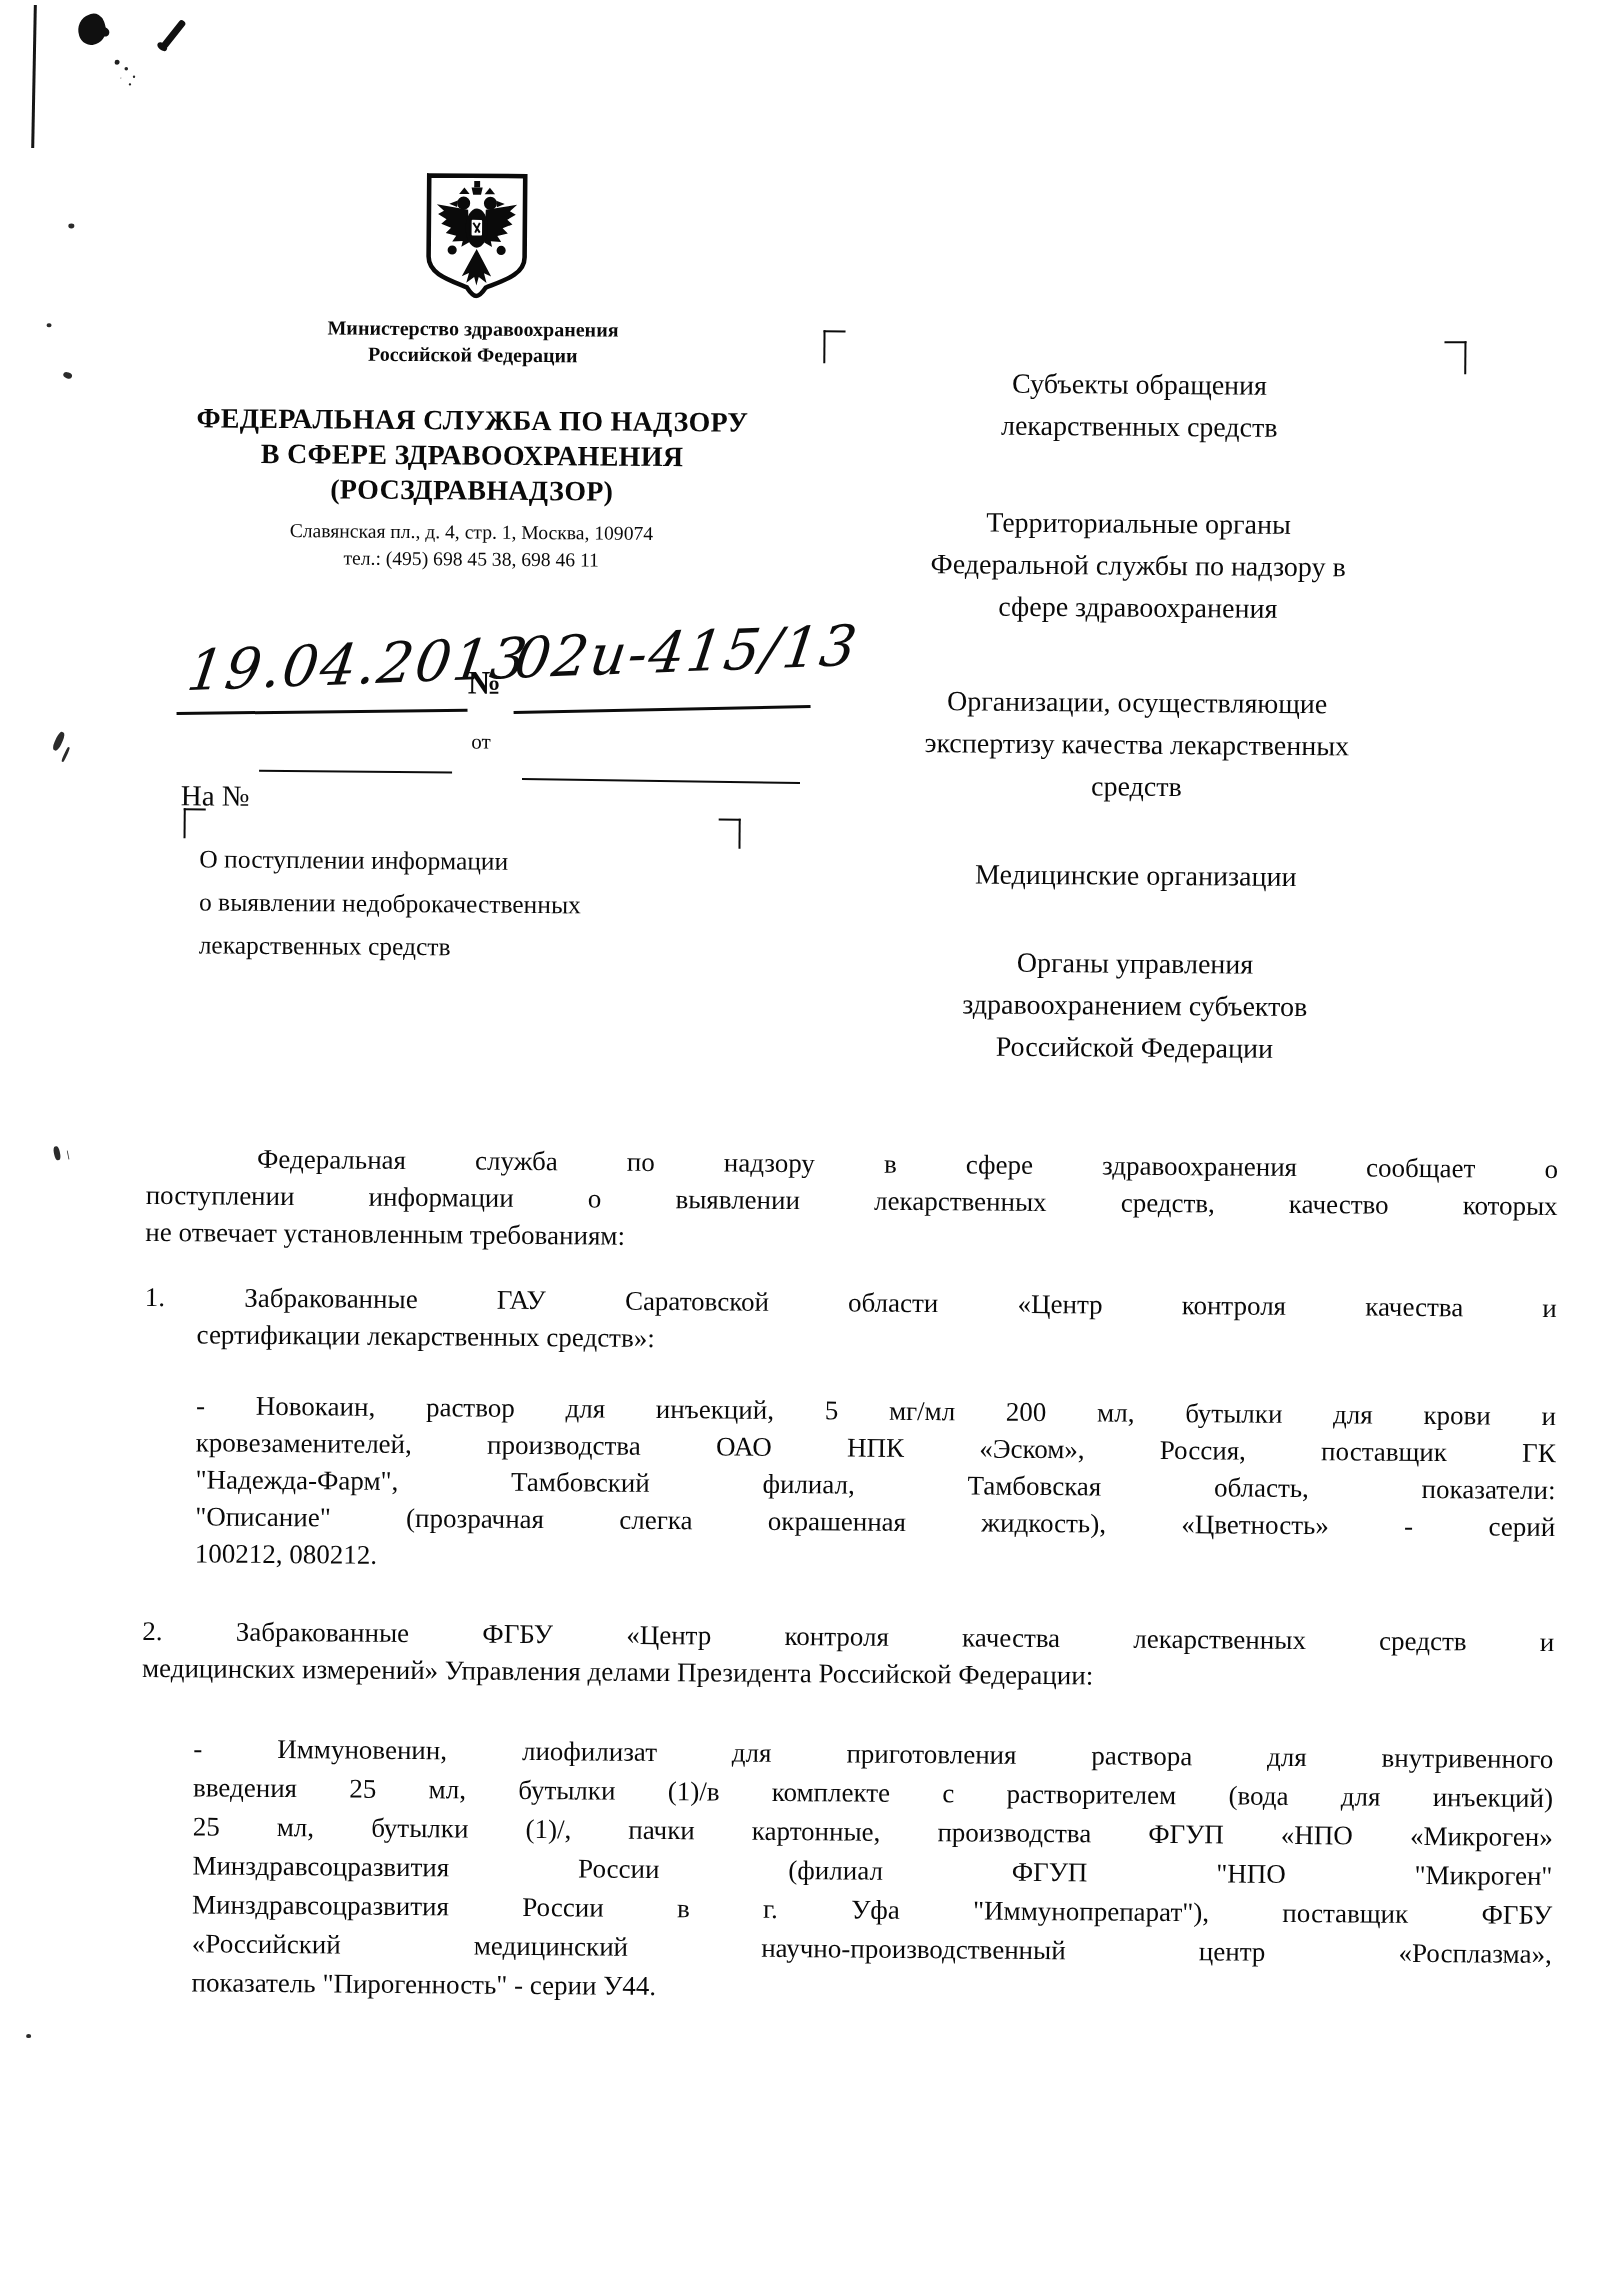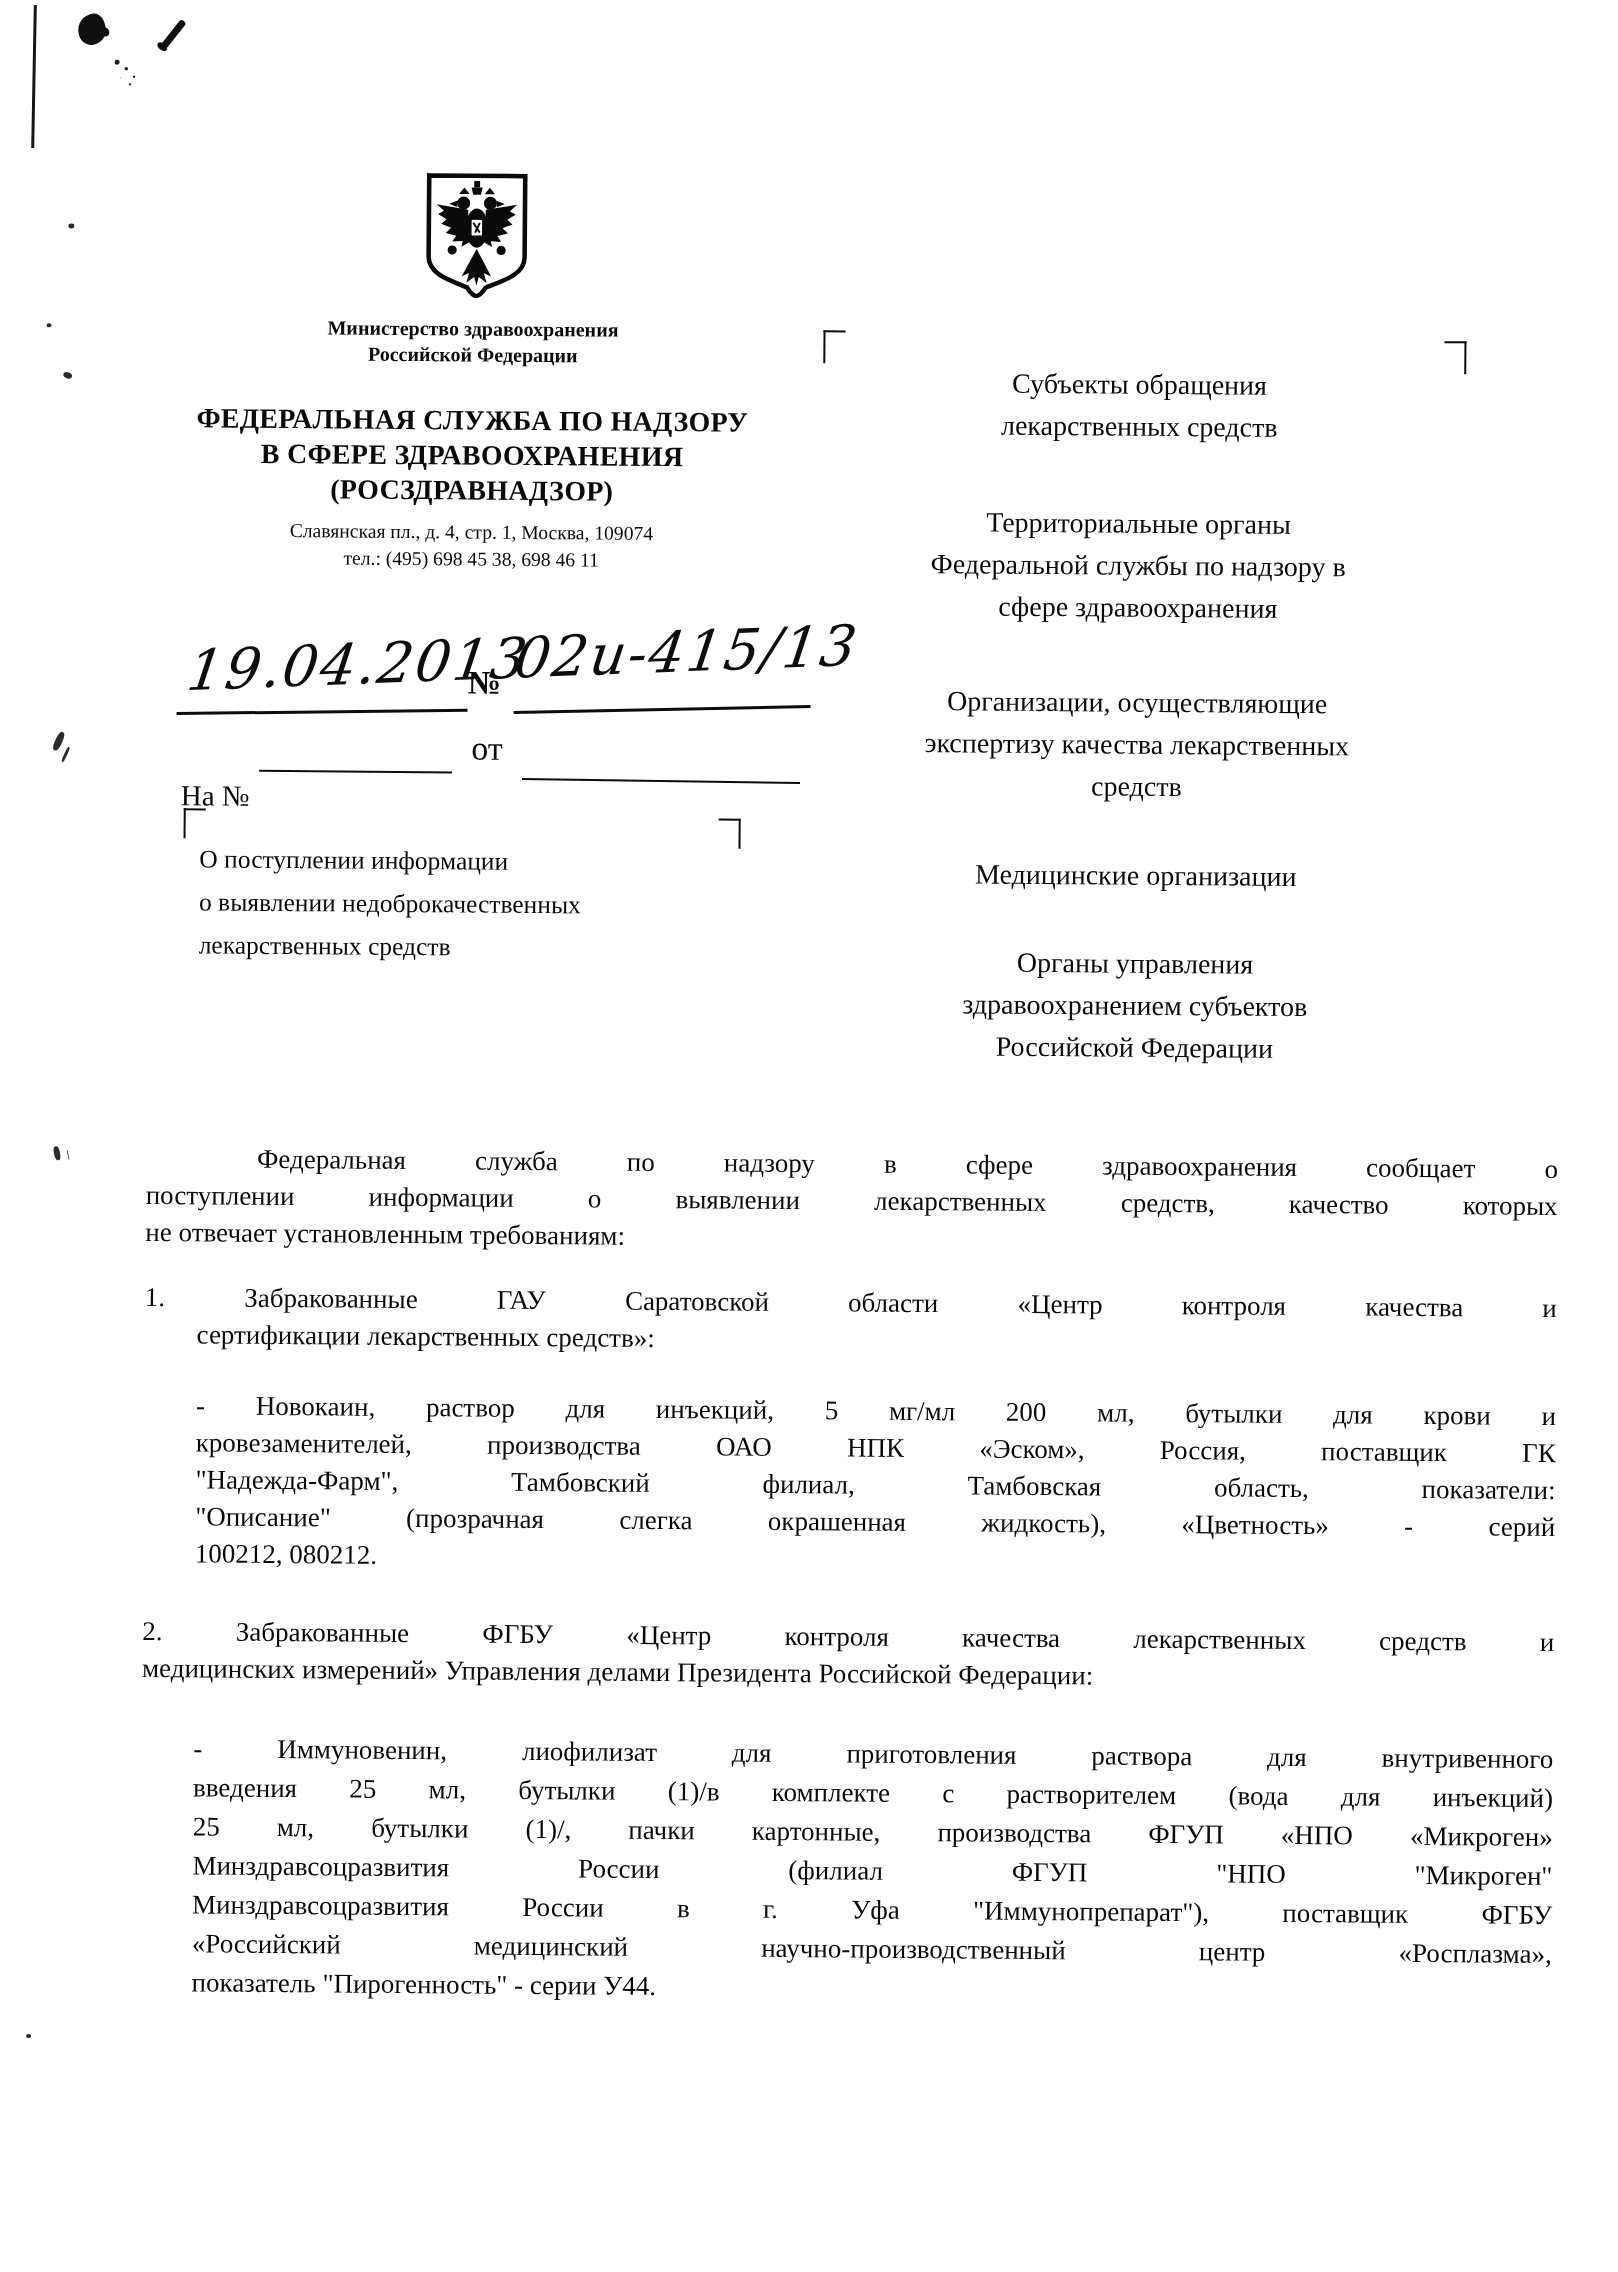--- a/index.html
+++ b/index.html
@@ -38,21 +38,21 @@
   .hw{position:absolute;font-family:"DejaVu Serif","Liberation Serif",serif;font-style:italic;
       transform:rotate(-2.6deg) skewX(-10deg);letter-spacing:2px;color:#0d0d0d;}
   .hw-date{left:188px;top:635px;font-size:56px;}
   .hw-number{left:515px;top:620px;font-size:56px;}
   .no-sign{position:absolute;left:468px;top:667px;font-size:33px;font-weight:bold;}
   .uline{position:absolute;height:2.6px;background:#0c0c0c;}
   .u-date{left:177px;top:714px;width:291px;transform:rotate(-1.1deg);}
   .u-num{left:514px;top:709px;width:297px;transform:rotate(-1.6deg);}
   .reply-no{position:absolute;left:182px;top:752px;font-size:29px;margin-top:32px;}
   .u-r1{left:260px;top:774px;width:193px;height:2px;}
-  .reply-from{position:absolute;left:472px;top:732px;font-size:34px;}
+  .reply-from{position:absolute;left:472px;top:732px;font-size:21px;}
   .u-r2{left:523px;top:781px;width:278px;height:2px;transform:rotate(0.4deg);}
 
   
   .corner{position:absolute;width:19.6px;height:27.5px;}
   .corner.tl{border-left:2.6px solid #0b0b0b;border-top:2.6px solid #0b0b0b;}
   .corner.tr{border-right:2.6px solid #0b0b0b;border-top:2.6px solid #0b0b0b;}
   .c-sub-l{left:185px;top:813px;}
   .c-sub-r{left:720px;top:819px;}
   .c-rec-l{left:821px;top:330px;height:31px;}
   .c-rec-r{left:1442px;top:336px;height:31px;}

